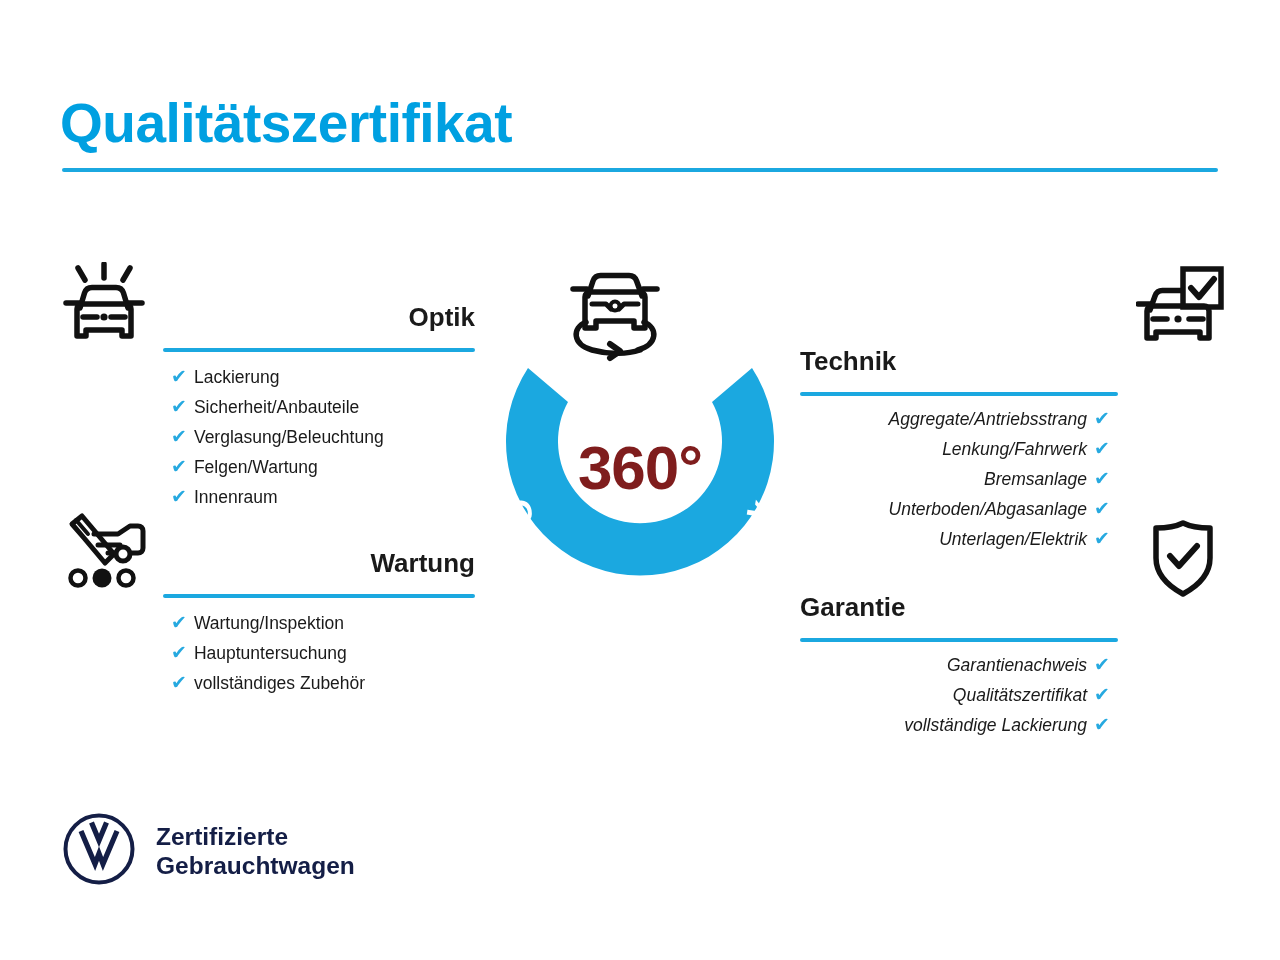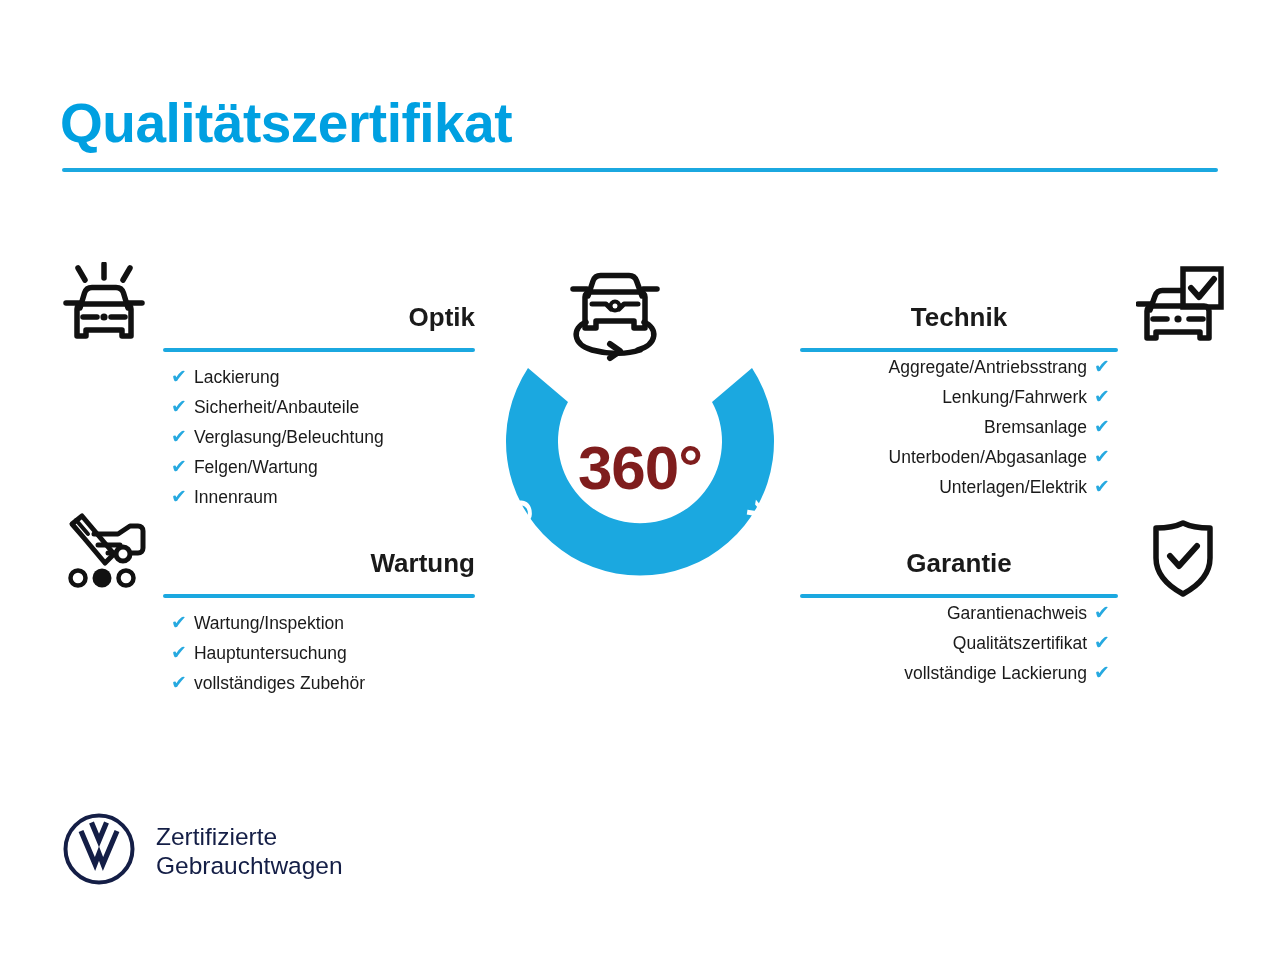--- a/index.html
+++ b/index.html
@@ -83,24 +83,24 @@
     line-height: 30px;
   }
 
   
   .col-left .section-title { text-align: right; }
   .col-left .check-list li { justify-content: flex-start; }
   .col-left .check { margin-right: 7px; }
   .col-left .check-list { margin-left: 8px; margin-top: 10px; }
 
   
-  .col-right .section-title { text-align: center; }
+  .col-right .section-title { text-align: left; margin-top: 44px; }
   .col-right .check-list li { justify-content: flex-end; }
   .col-right .check { margin-left: 7px; }
-  .col-right .check-list { margin-right: 8px; margin-top: 0; }
+  .col-right .check-list { margin-right: 8px; margin-top: 8px; font-style: italic; }
 
   
   #section-optik    { left: 163px; top: 300px; width: 312px; }
   #section-wartung  { left: 163px; top: 546px; width: 312px; }
   #section-technik  { left: 800px; top: 300px; width: 318px; }
   #section-garantie { left: 800px; top: 546px; width: 318px; }
 
   
   .sec-icon {
     position: absolute;
@@ -134,21 +134,21 @@
   #footer-logo {
     position: absolute;
     left: 62px;
     top: 812px;
     display: flex;
     align-items: center;
   }
   #footer-logo-text {
     margin-left: 20px;
     font-size: 24.5px;
-    font-weight: 400;
+    font-weight: 700;
     line-height: 29px;
     color: #141E46;
     white-space: pre-line;
   }
 </style>
 </head>
 <body>
 
 <h1 id="page-title">Qualitätszertifikat</h1>
 <div id="header-rule"></div>

